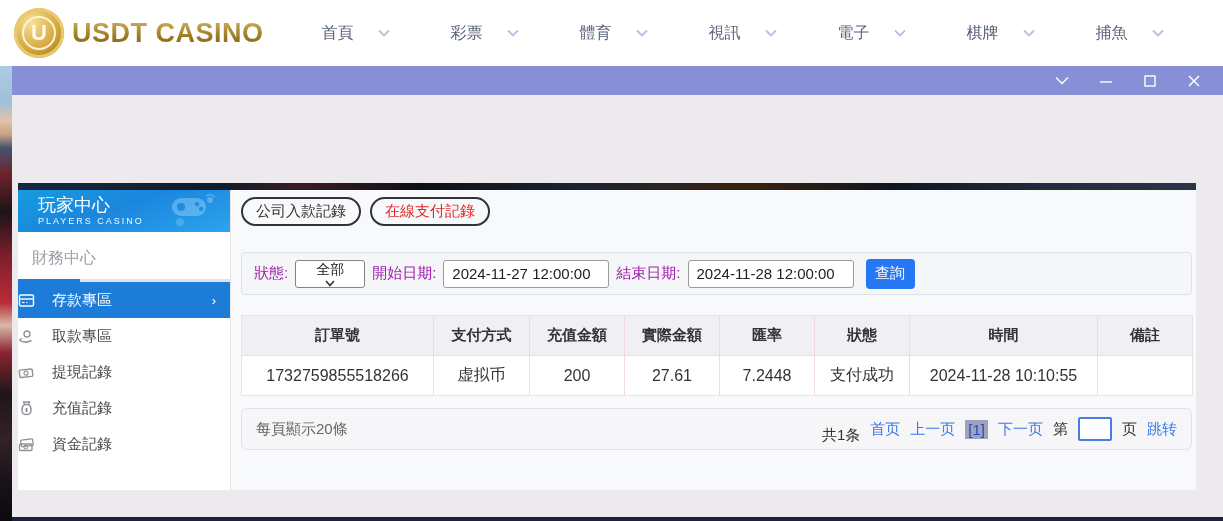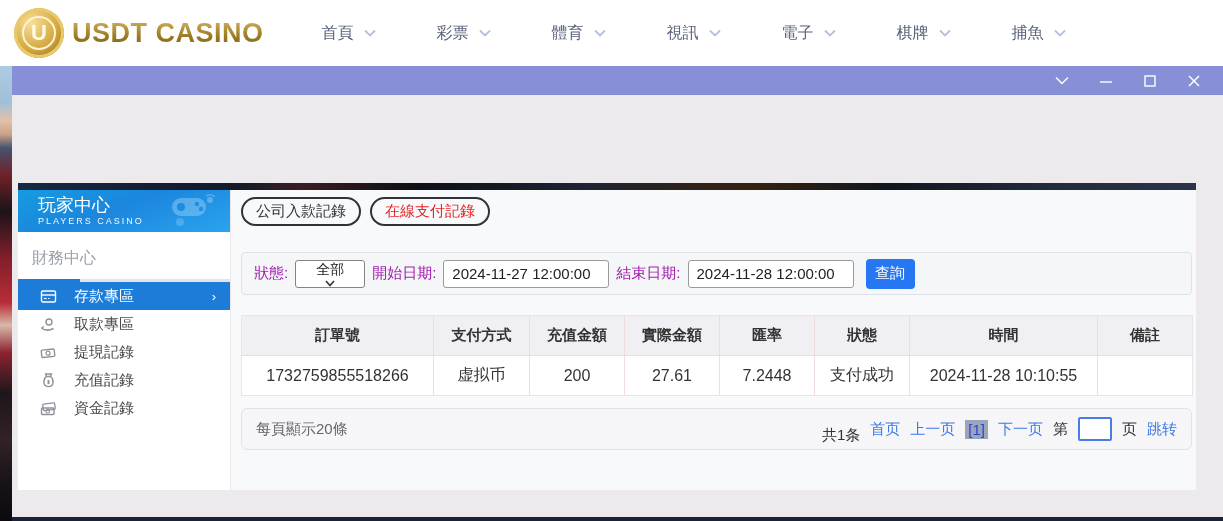--- a/index.html
+++ b/index.html
@@ -13,21 +13,21 @@
   .logo-wrap { display:flex; align-items:center; gap:8px; margin-left:14px; }
   .logo-coin { width:50px; height:50px; border-radius:50%;
     background: radial-gradient(circle at 35% 30%, #f7e09a, #d4a83f 55%, #8a5f12 100%);
     display:flex; align-items:center; justify-content:center; box-shadow: inset 0 0 0 3px #e9c96a; }
   .logo-coin-inner { width:34px; height:34px; border-radius:50%; border:2px solid #fdf3cf;
     display:flex; align-items:center; justify-content:center; color:#fffbe8; font-weight:bold; font-size:22px; }
   .brand-text { font-size:27px; font-weight:bold; letter-spacing:0.5px;
     background: linear-gradient(180deg,#d9b65e 0%, #9a7b22 60%, #7c5f14 100%);
     -webkit-background-clip:text; background-clip:text; color:transparent; }
   .nav { display:flex; gap:61px; margin-left:58px; }
-  .nav-item { display:flex; align-items:center; gap:10px; color:#59627a; font-size:16px; cursor:pointer; white-space:nowrap; }
+  .nav-item { display:flex; align-items:center; gap:24px; color:#59627a; font-size:16px; cursor:pointer; white-space:nowrap; }
   .nav-item svg { display:block; }
 
   
   .title-bar { position:absolute; left:12px; top:66px; width:1211px; height:29px; background:#8790d7;
     display:flex; align-items:center; justify-content:flex-end; z-index:4; }
   .win-controls { display:flex; align-items:center; gap:30px; margin-right:22px; }
   .win-btn { width:14px; height:14px; display:flex; align-items:center; justify-content:center; cursor:pointer; }
   .window-bg { position:absolute; left:12px; top:95px; width:1211px; height:426px; background:#eceaed; z-index:1; }
   .photo-strip { position:absolute; left:0; top:66px; width:12px; height:455px; z-index:2;
     background: linear-gradient(180deg,
@@ -43,21 +43,21 @@
   .panel { position:absolute; left:18px; top:190px; width:1178px; height:300px; display:flex; z-index:3; }
   .sidebar { width:212px; background:#ffffff; }
   .sb-header { height:42px; position:relative; overflow:hidden;
     background: linear-gradient(160deg, #169bdf 0%, #1b86dd 45%, #2ba4ee 100%);
     padding:4px 0 0 20px; color:#fff; }
   .sb-title { font-size:18px; line-height:22px; }
   .sb-sub { font-size:9px; letter-spacing:2px; opacity:.95; }
   .sb-gamepad { position:absolute; right:12px; top:4px; opacity:.35; }
   .sb-section { font-size:16px; color:#9aa0a8; padding:16px 0 10px 14px; }
   .sb-divider { height:3px; background: linear-gradient(90deg, #1c7cd8 0 62px, #e4e4e6 62px); }
-  .sb-item { height:28px; display:flex; align-items:center; padding-left:22px; gap:17px;
+  .sb-item { height:36px; display:flex; align-items:center; gap:17px;
     color:#4a4a4a; font-size:15px; cursor:pointer; position:relative; }
   .sb-item .sb-icon { color:#8f9399; display:flex; }
   .sb-item.active { background:#1c7cd8; color:#fff; }
   .sb-item.active .sb-icon { color:#fff; }
   .sb-item .sb-arrow { position:absolute; right:14px; color:#fff; font-size:13px; display:none; }
   .sb-item.active .sb-arrow { display:block; }
 
   .content { flex:1; background:#f8f9fb; border-left:1px solid #e7e7ea; position:relative; }
 
   

